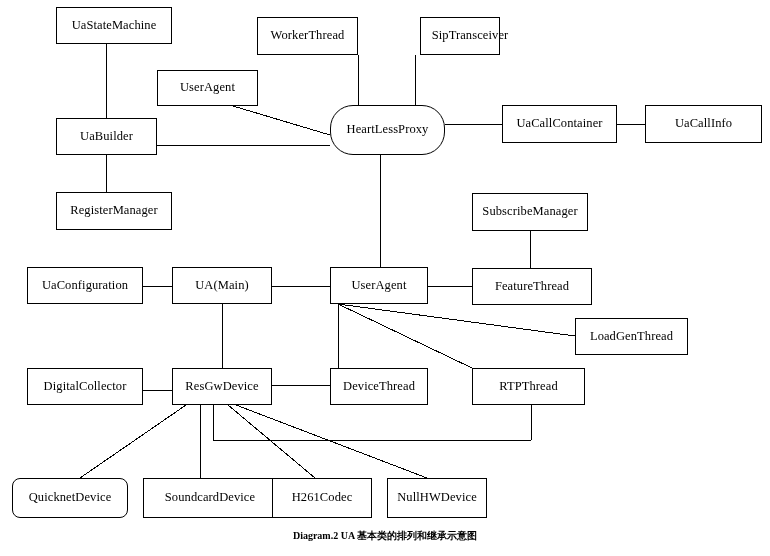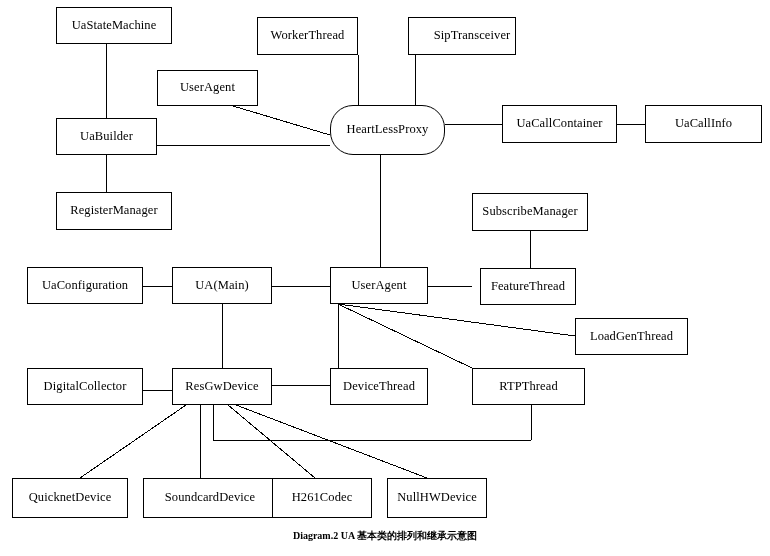--- a/index.html
+++ b/index.html
@@ -93,21 +93,21 @@
       <line x1="228" y1="405" x2="315" y2="478" stroke="#000000" stroke-width="1" shape-rendering="crispEdges"></line>
       <line x1="236" y1="405" x2="427" y2="478" stroke="#000000" stroke-width="1" shape-rendering="crispEdges"></line>
     </svg>
   <div id="nodes">
       <div class="node" style="left: 56px; top: 7px; width: 116px; height: 37px;">
         <span>UaStateMachine</span>
       </div>
       <div class="node" style="left: 257px; top: 17px; width: 101px; height: 38px;">
         <span>WorkerThread</span>
       </div>
-      <div class="node" style="left: 408px; top: 17px; width: 108px; height: 38px; padding-left: 20px;">
+      <div class="node" style="left: 420px; top: 17px; width: 80px; height: 38px; padding-left: 20px;">
         <span>SipTransceiver</span>
       </div>
       <div class="node" style="left: 157px; top: 70px; width: 101px; height: 36px;">
         <span>UserAgent</span>
       </div>
       <div class="node" style="left: 330px; top: 105px; width: 115px; height: 50px; border-radius: 23px;">
         <span>HeartLessProxy</span>
       </div>
       <div class="node" style="left: 502px; top: 105px; width: 115px; height: 38px;">
         <span>UaCallContainer</span>
@@ -126,39 +126,39 @@
       </div>
       <div class="node" style="left: 27px; top: 267px; width: 116px; height: 37px;">
         <span>UaConfiguration</span>
       </div>
       <div class="node" style="left: 172px; top: 267px; width: 100px; height: 37px;">
         <span>UA(Main)</span>
       </div>
       <div class="node" style="left: 330px; top: 267px; width: 98px; height: 37px;">
         <span>UserAgent</span>
       </div>
-      <div class="node" style="left: 472px; top: 268px; width: 96px; height: 37px; margin-left: 8px;">
+      <div class="node" style="left: 472px; top: 268px; width: 120px; height: 37px;">
         <span>FeatureThread</span>
       </div>
       <div class="node" style="left: 575px; top: 318px; width: 113px; height: 37px;">
         <span>LoadGenThread</span>
       </div>
       <div class="node" style="left: 27px; top: 368px; width: 116px; height: 37px;">
         <span>DigitalCollector</span>
       </div>
       <div class="node" style="left: 172px; top: 368px; width: 100px; height: 37px;">
         <span>ResGwDevice</span>
       </div>
       <div class="node" style="left: 330px; top: 368px; width: 98px; height: 37px;">
         <span>DeviceThread</span>
       </div>
       <div class="node" style="left: 472px; top: 368px; width: 113px; height: 37px;">
         <span>RTPThread</span>
       </div>
-      <div class="node" style="left: 12px; top: 478px; width: 116px; height: 40px;">
+      <div class="node" style="left: 12px; top: 478px; width: 116px; height: 40px; border-radius: 8px;">
         <span>QuicknetDevice</span>
       </div>
       <div class="node" style="left: 143px; top: 478px; width: 134px; height: 40px;">
         <span>SoundcardDevice</span>
       </div>
       <div class="node" style="left: 272px; top: 478px; width: 100px; height: 40px;">
         <span>H261Codec</span>
       </div>
       <div class="node" style="left: 387px; top: 478px; width: 100px; height: 40px;">
         <span>NullHWDevice</span>

